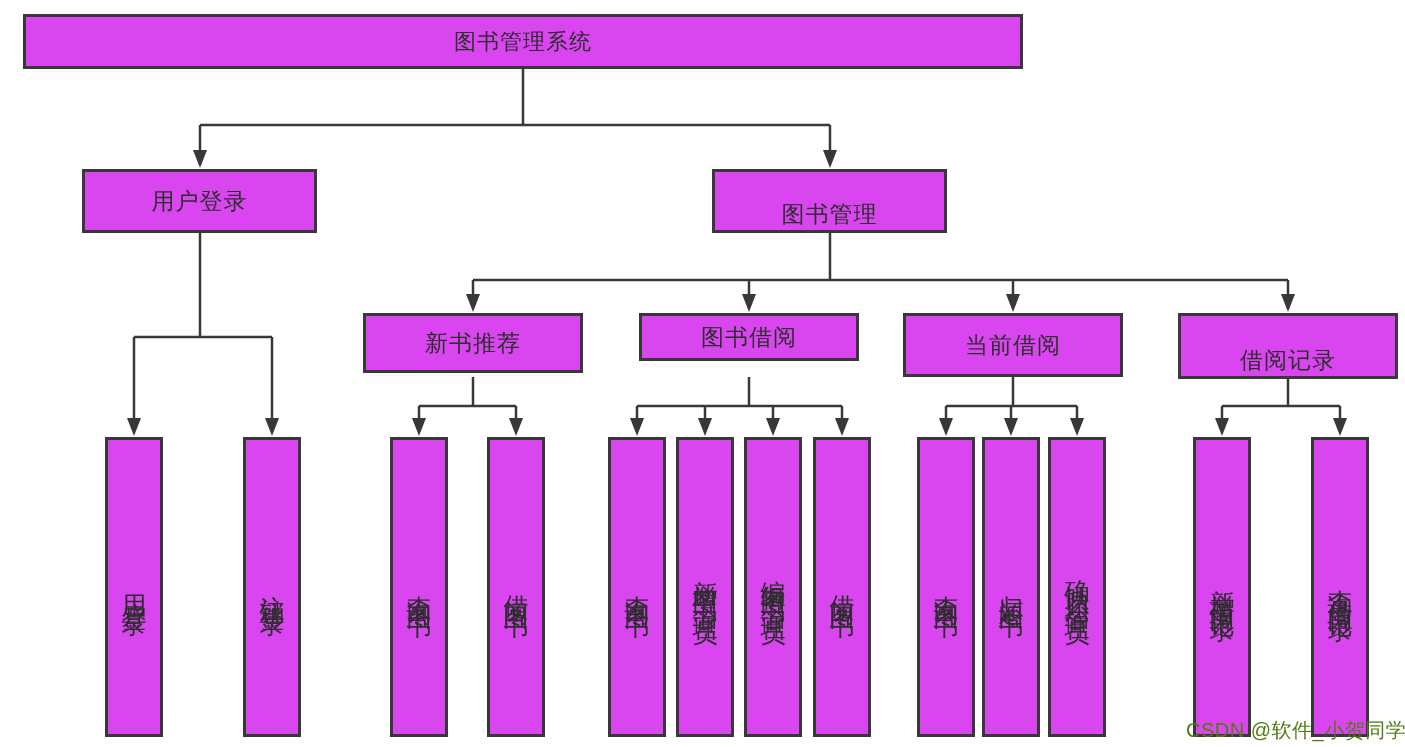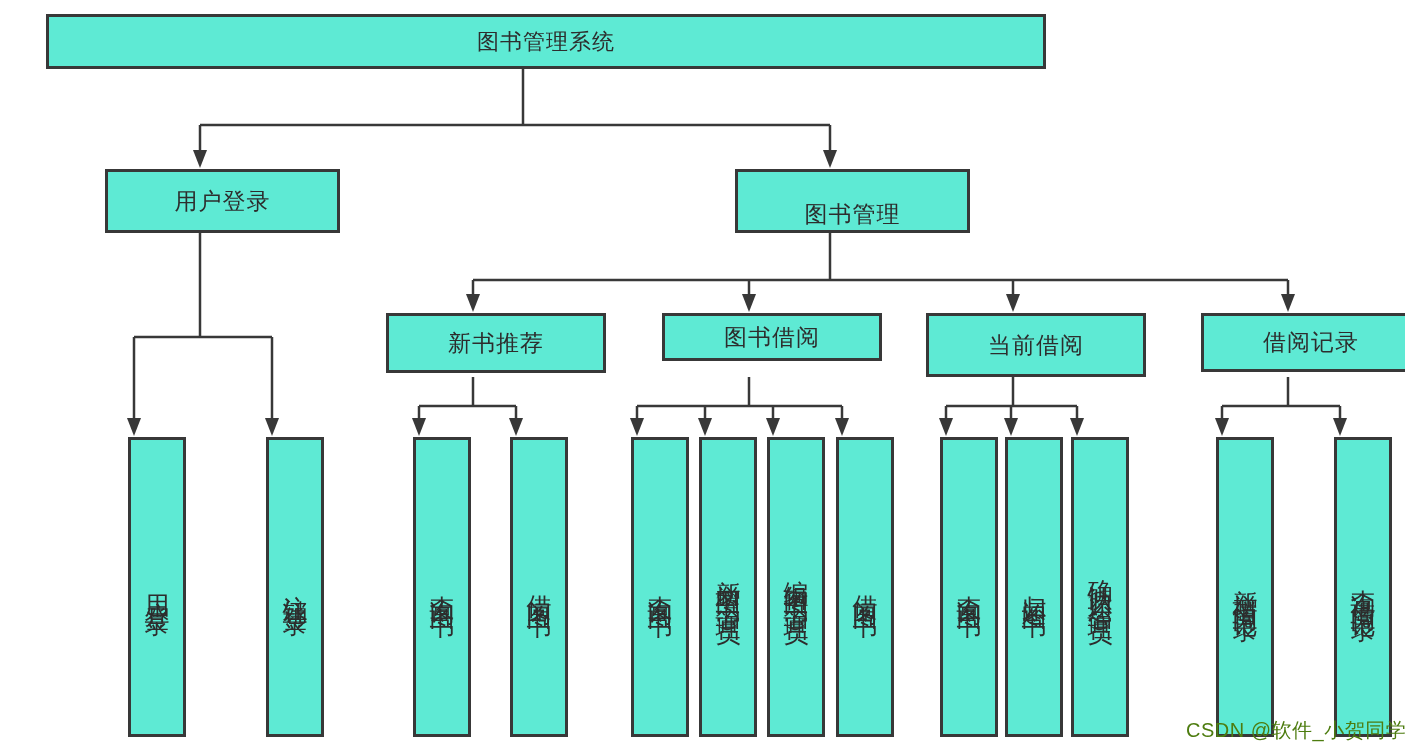--- a/index.html
+++ b/index.html
@@ -3,23 +3,23 @@
 <meta charset="utf-8">
 <style>
   html,body{margin:0;padding:0;}
   body{
     width:1405px;height:747px;position:relative;background:#ffffff;
     font-family:"Liberation Sans","DejaVu Sans",sans-serif;overflow:hidden;
   }
   .stage{position:absolute;left:0;top:0;width:1405px;height:747px;}
   svg.connectors{position:absolute;left:0;top:0;z-index:1;}
   .node{
-    position:absolute;box-sizing:border-box;background:#5eead4;
+    position:absolute;box-sizing:border-box;background:#d946ef;
     border:3px solid #383838;color:#2d2d2d;z-index:2;
-    display:flex;align-items:center;justify-content:center;text-align:center;margin-left:23px;
+    display:flex;align-items:center;justify-content:center;text-align:center;
   }
   .h-node{font-size:23px;letter-spacing:1px;}
   .root-node{font-size:22px;}
   .v-node{z-index:2;}
   .v-node .vtext{
     writing-mode:vertical-rl;text-orientation:mixed;
     font-size:25px;letter-spacing:6px;line-height:1;
   }
   .watermark{
     position:absolute;left:1186px;top:717px;z-index:3;
@@ -110,21 +110,21 @@
 
   <div class="node h-node" style="left:363px;top:313px;width:220px;height:60px;">
     <span>新书推荐</span>
   </div>
   <div class="node h-node" style="left:639px;top:313px;width:220px;height:48px;">
     <span>图书借阅</span>
   </div>
   <div class="node h-node" style="left:903px;top:313px;width:220px;height:64px;">
     <span>当前借阅</span>
   </div>
-  <div class="node h-node" style="left:1178px;top:313px;width:220px;height:59px;">
+  <div class="node h-node" style="left:1178px;top:313px;width:220px;height:66px;align-items:flex-end;">
     <span>借阅记录</span>
   </div>
 
   <div class="node v-node" style="left:105px;top:437px;width:58px;height:300px;">
     <span class="vtext">用户登录</span>
   </div>
   <div class="node v-node" style="left:243px;top:437px;width:58px;height:300px;">
     <span class="vtext">注销登录</span>
   </div>
   <div class="node v-node" style="left:390px;top:437px;width:58px;height:300px;">

